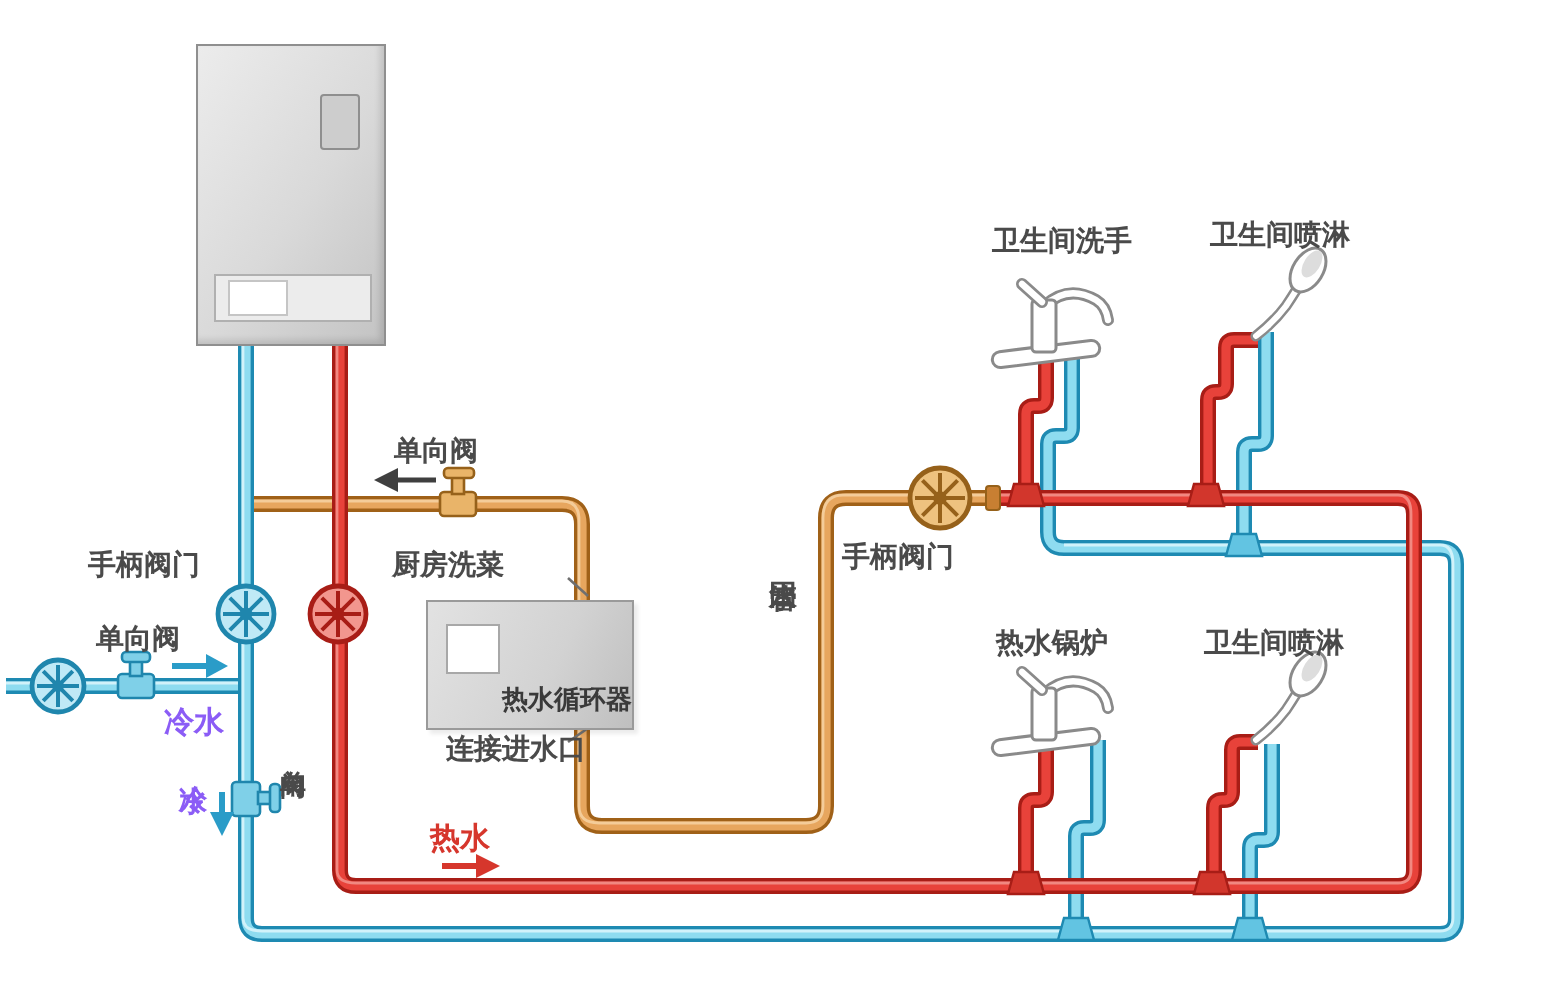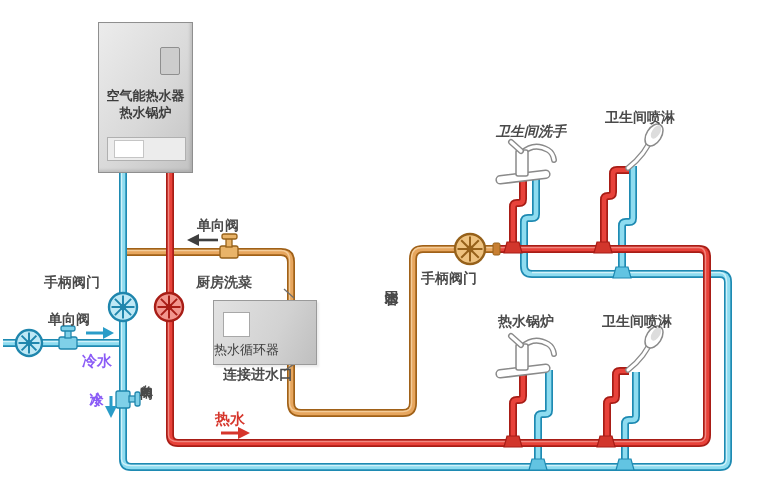--- a/index.html
+++ b/index.html
@@ -38,22 +38,22 @@
   #heater .panel{position:absolute;left:8px;bottom:11px;width:77px;height:22px;
     background:#ececec;border:1px solid #b0b0b0;}
   #heater .pwin{position:absolute;left:6px;top:2px;width:28px;height:16px;
     background:#fff;border:1px solid #c5c5c5;}
   
   #circulator{left:213px;top:300px;width:104px;height:65px;
     background:linear-gradient(115deg,#e2e2e2 0%,#d2d2d2 60%,#bfbfbf 100%);
     border:1px solid #9a9a9a;box-shadow:2px 2px 2px rgba(0,0,0,.08);}
   #circulator .cwin{position:absolute;left:9px;top:11px;width:25px;height:23px;
     background:#fff;border:1px solid #a8a8a8;}
-  #circulator .cname{position:absolute;left:0;bottom:5px;width:100%;text-align:left;
-    font-size:13px;font-weight:normal;color:#3a3a3a;}
+  #circulator .cname{position:absolute;left:0;bottom:5px;width:100%;text-align:right;
+    font-size:13px;font-weight:bold;color:#3a3a3a;}
 </style>
 </head>
 <body>
 
 <div id="stage">
 
   <svg id="pipes" width="777" height="499" viewBox="0 0 777 499">
     <defs>
       <g id="faucet">
         <rect x="0" y="33" width="54" height="8" rx="4" transform="rotate(-7 27 37)" class="fx"></rect>
@@ -175,24 +175,20 @@
     <line x1="284" y1="371" x2="297" y2="362" stroke="#6f6f6f" stroke-width="1.3"></line>
 
     <use href="#faucet" transform="translate(496,140)"></use>
     <use href="#shower" transform="translate(627,125)"></use>
     <use href="#faucet" transform="translate(496,334)"></use>
     <use href="#shower" transform="translate(627,327)"></use>
   </svg>
 
   <div id="heater" class="box">
     <div class="screen"></div>
-    <div class="hname">
-      <div>空气能热水器</div>
-      <div>热水锅炉</div>
-    </div>
     <div class="panel">
       <div class="pwin"></div>
     </div>
   </div>
 
   <div id="circulator" class="box">
     <div class="cwin"></div>
     <div class="cname">热水循环器</div>
   </div>
 
@@ -200,18 +196,18 @@
   <div class="lbl" style="left:44px;top:274px;">手柄阀门</div>
   <div class="lbl" style="left:48px;top:311px;">单向阀</div>
   <div class="lbl blue" style="left:82px;top:352px;">冷水</div>
   <div class="lbl blue vt" style="left:90px;top:381px;font-size:14px;">冷水</div>
   <div class="lbl vt" style="left:139px;top:374px;font-size:13px;">单向阀</div>
   <div class="lbl" style="left:196px;top:274px;">厨房洗菜</div>
   <div class="lbl" style="left:196px;top:366px;margin-left:27px;">连接进水口</div>
   <div class="lbl red" style="left:215px;top:410px;">热水</div>
   <div class="lbl vt" style="left:385px;top:279px;">回水管</div>
   <div class="lbl" style="left:421px;top:270px;">手柄阀门</div>
-  <div class="lbl" style="left:496px;top:123px;font-style:italic;">卫生间洗手</div>
+  <div class="lbl" style="left:496px;top:112px;">卫生间洗手</div>
   <div class="lbl" style="left:605px;top:109px;">卫生间喷淋</div>
   <div class="lbl" style="left:498px;top:313px;">热水锅炉</div>
   <div class="lbl" style="left:602px;top:313px;">卫生间喷淋</div>
 
 </div>
 
 </body></html>

